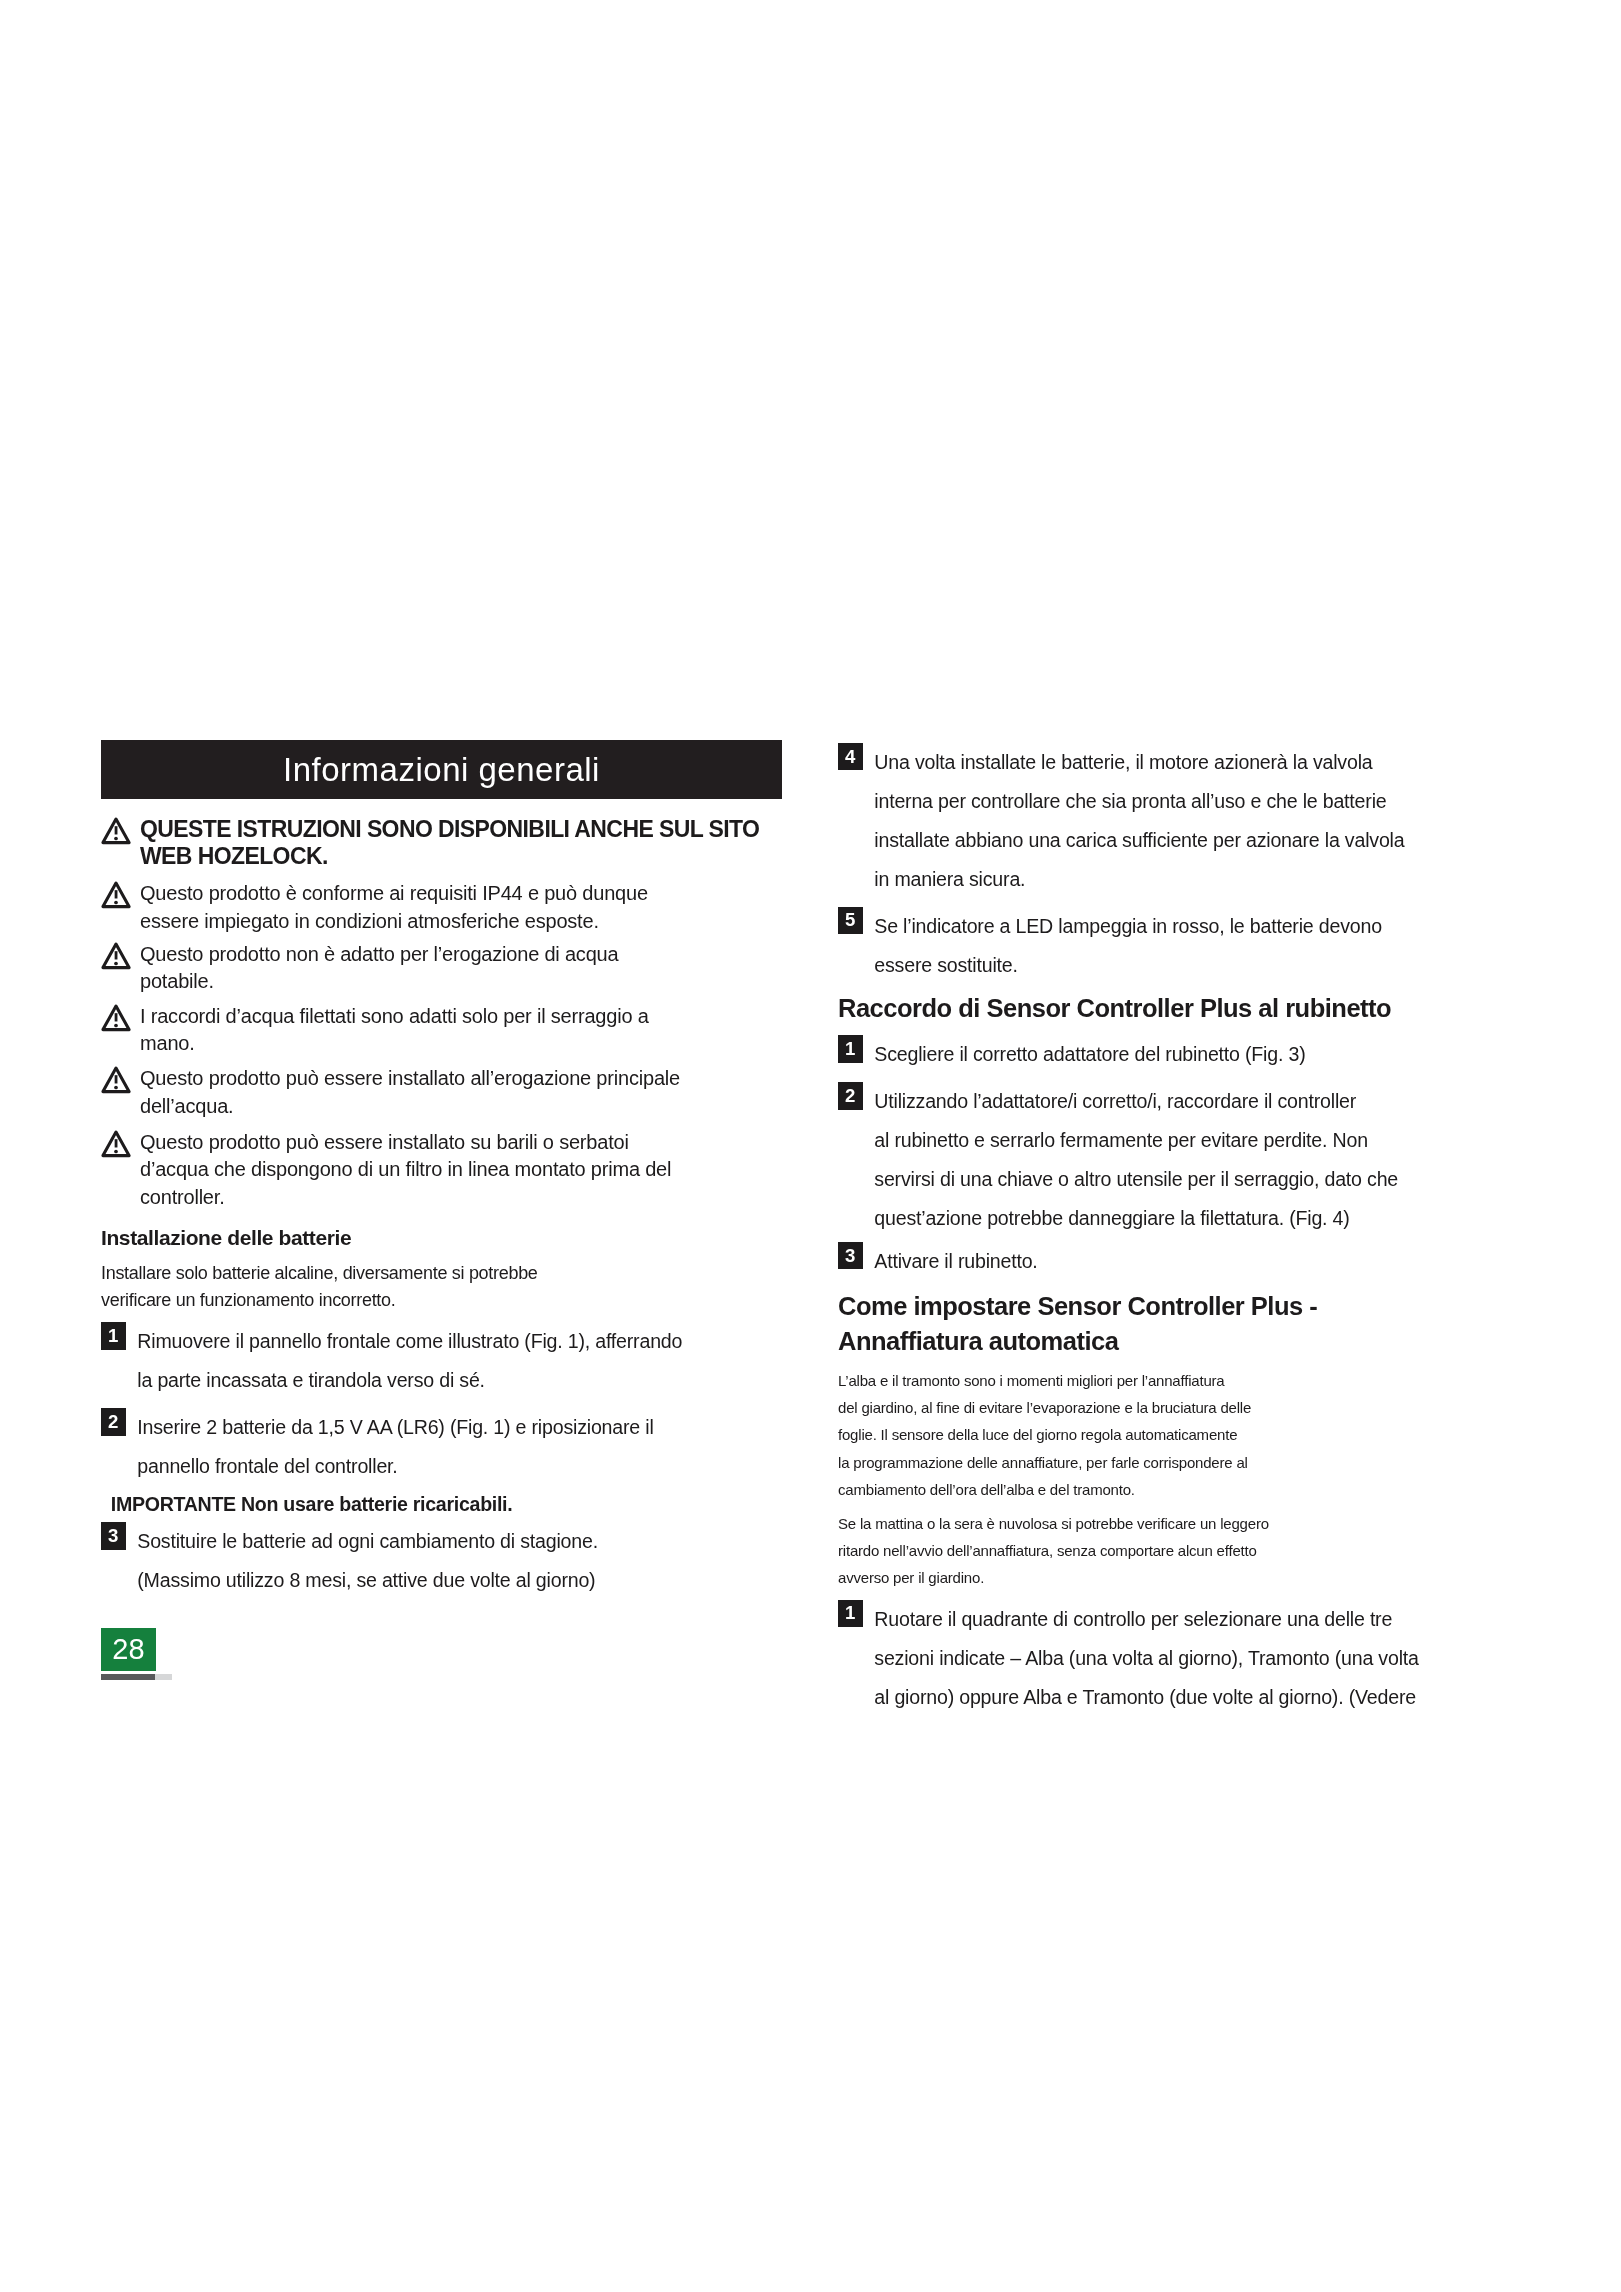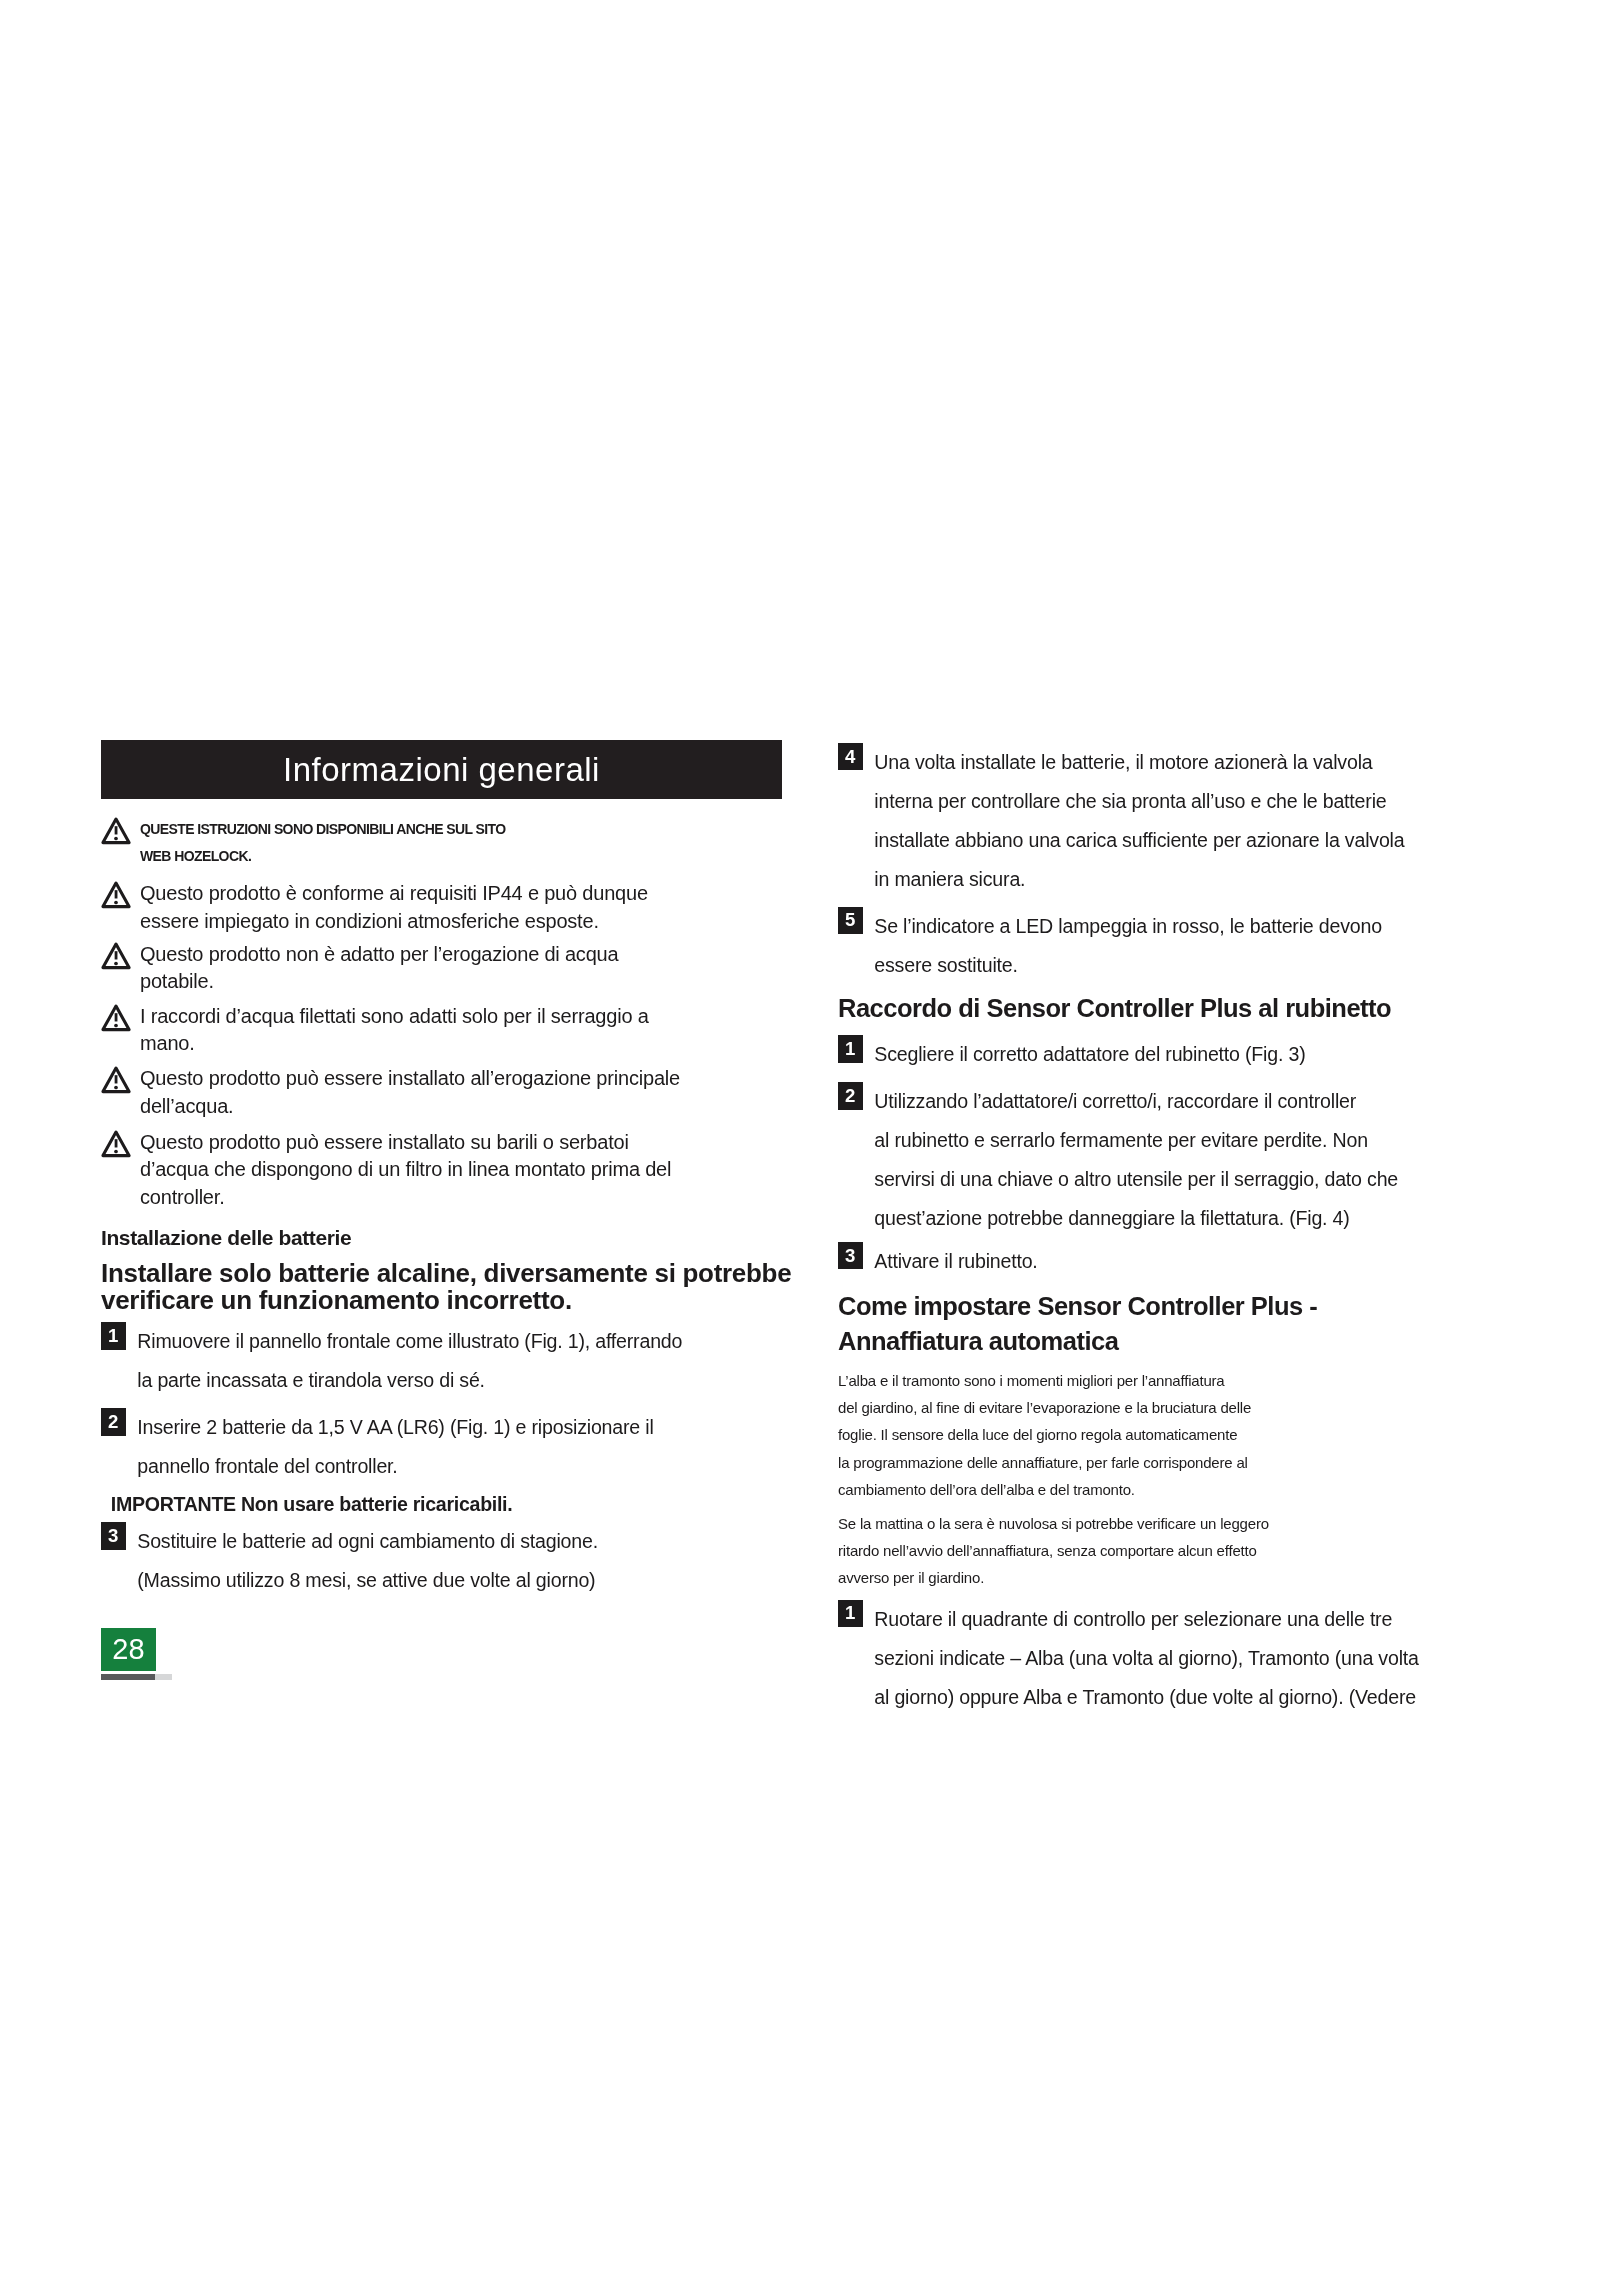--- a/index.html
+++ b/index.html
@@ -22,29 +22,29 @@
     background:#221e1f;
     display:flex;align-items:center;justify-content:center;
   }
   .title-bar span{
     color:#ffffff;font-size:33px;font-weight:400;letter-spacing:0.5px;
   }
 
   .warn{display:flex;align-items:flex-start;}
   .warn-icon{flex:0 0 39px;padding-top:1px;}
   .warn-text{font-size:20px;line-height:27.4px;letter-spacing:-0.2px;}
-  .caps .warn-text{font-weight:bold;font-size:14px;letter-spacing:-0.6px;}
+  .caps .warn-text{font-weight:bold;font-size:23px;letter-spacing:-0.6px;}
 
   .h1{
     font-size:21px;font-weight:bold;line-height:37px;letter-spacing:-0.4px;
     white-space:pre;
   }
   .h1-right{font-size:25.5px;font-weight:bold;line-height:35px;letter-spacing:-0.5px;white-space:pre;}
 
-  .bold-para{font-size:26px;font-weight:bold;line-height:27.4px;letter-spacing:-0.3px;}
+  .bold-para{font-size:18px;font-weight:normal;line-height:27.4px;letter-spacing:-0.3px;}
 
   .step{display:flex;align-items:flex-start;}
   .step-num{
     flex:0 0 auto;
     width:24.5px;height:27.4px;
     background:#1d1b1c;color:#ffffff;
     display:flex;align-items:center;justify-content:center;
     font-size:18.6px;font-weight:bold;
     margin-right:11.8px;margin-top:0px;
   }

